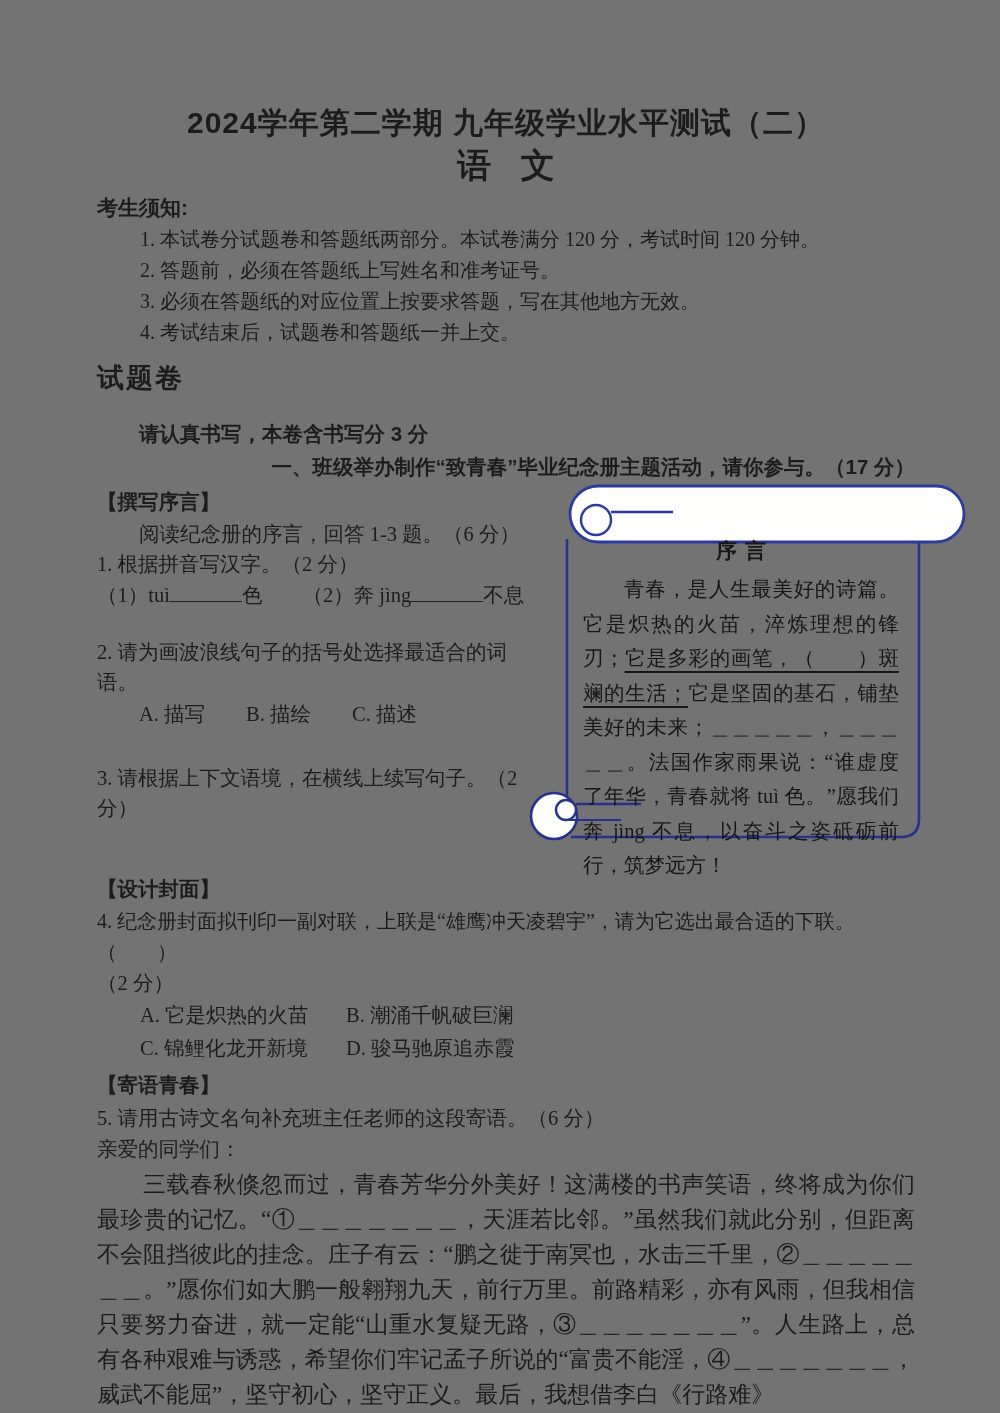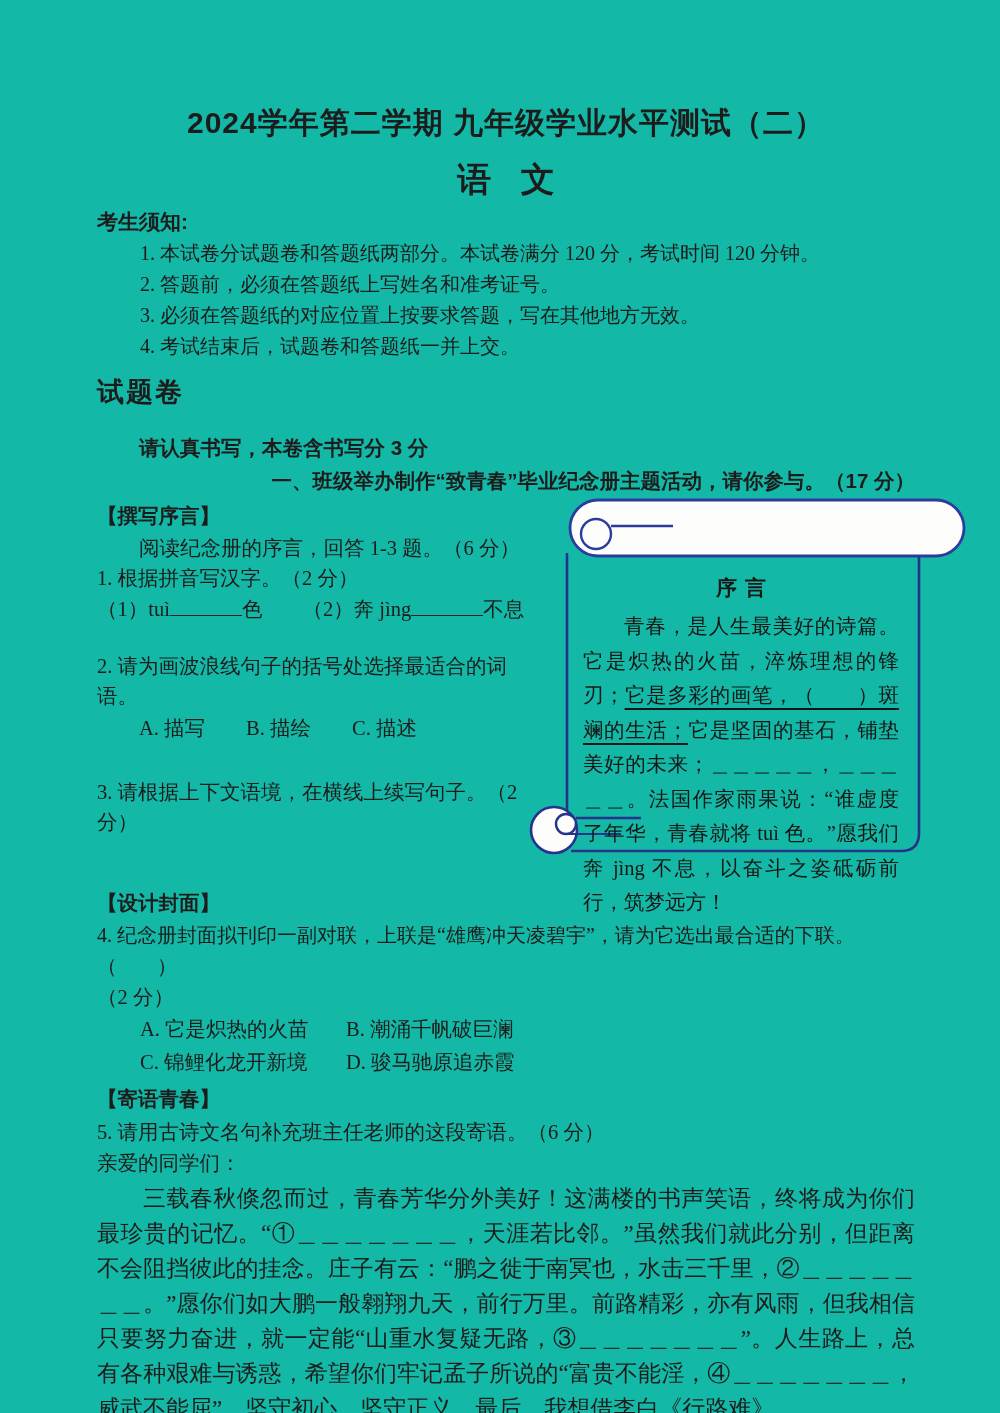--- a/index.html
+++ b/index.html
@@ -1,28 +1,28 @@
 <!DOCTYPE html>
 <html><head>
 <meta charset="utf-8">
 <style>
   html,body{margin:0;padding:0;background:#ffffff;}
   .page{
     position:relative;
     width:1000px;height:1413px;
-    background:#14b8a6;
+    background:#737373;
     overflow:hidden;
     font-family:"Liberation Serif","DejaVu Serif",serif;
     color:#1c1c1c;
   }
   .content{position:absolute;left:97px;top:0;width:818px;}
   .hei{font-family:"Liberation Sans","DejaVu Sans",sans-serif;font-weight:700;}
 
   .title{margin:104px 0 0;text-align:center;font-size:30px;line-height:38px;letter-spacing:1px;}
-  .subject{margin:16px 0 8px;text-align:center;font-size:34px;line-height:42px;letter-spacing:10px;text-indent:10px;}
+  .subject{margin:2px 0 8px;text-align:center;font-size:34px;line-height:42px;letter-spacing:10px;text-indent:10px;}
 
   .notice-head{font-size:21px;line-height:28px;margin:4px 0 2px;}
   .notice-list{margin:0;padding:0;list-style:none;}
   .notice-list li{font-size:20px;line-height:31px;padding-left:43px;}
 
   .paper-title{margin:12px 0 24px;text-align:left;font-size:27px;line-height:36px;letter-spacing:2px;}
   .handwrite{font-size:20.5px;line-height:28px;margin:4px 0 2px;text-indent:42px;}
   .part1{font-size:20.5px;line-height:29px;margin:4px 0 2px;text-align:right;}
 
   .columns{position:relative;height:377px;}
@@ -36,21 +36,21 @@
   .blank{display:inline-block;border-bottom:1.6px solid #222;height:20px;vertical-align:baseline;}
   .blank.w72{width:72px;}
   .q2{margin-top:28px;}
   .q2opts{margin-top:2px;padding-left:42px;}
   .q3{margin-top:34px;}
 
   
   .scrollbox{position:absolute;left:426px;top:-4px;width:456px;height:372px;}
   .scrollbox svg{position:absolute;left:0;top:0;}
   .scroll-inner{
-    position:absolute;left:60px;top:76px;width:316px;
+    position:absolute;left:60px;top:53px;width:316px;
     font-size:20.5px;color:#161616;
   }
   .scroll-title{text-align:center;font-weight:700;font-size:21px;letter-spacing:8px;text-indent:8px;line-height:30px;}
   .scroll-text{margin-top:6px;line-height:34.5px;text-align:justify;text-indent:2em;}
   .scroll-text .u{text-decoration:underline;text-underline-offset:6px;}
 
   .design-label{margin-top:10px;}
   .q4{font-size:20px;line-height:31px;margin-top:2px;}
   .q4score{font-size:20.5px;line-height:30px;}
   .optrow{display:flex;padding-left:43px;font-size:20.5px;line-height:32px;margin-top:1px;}

